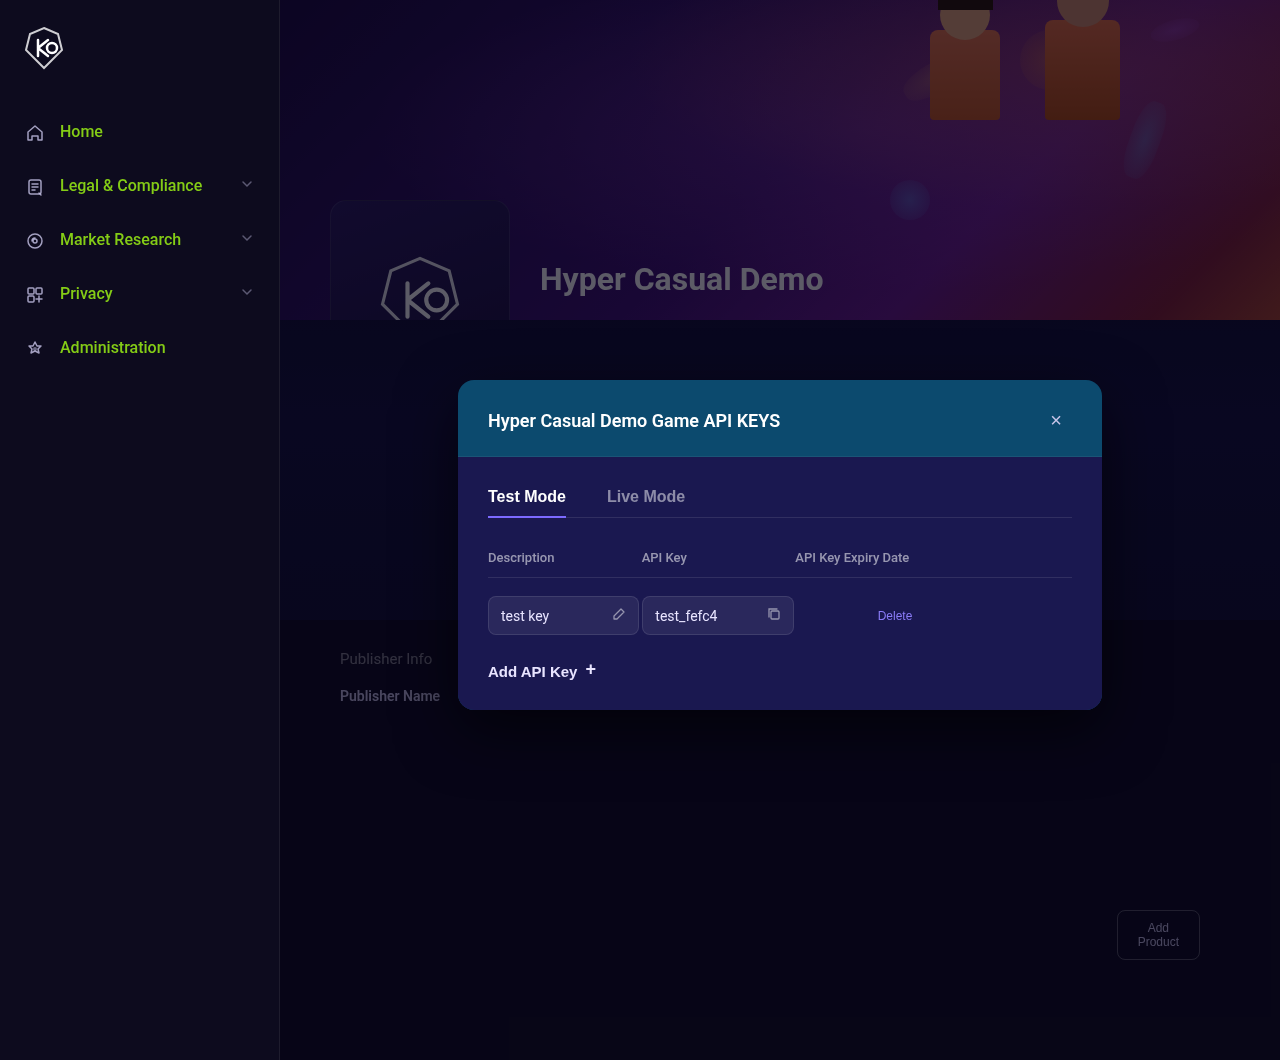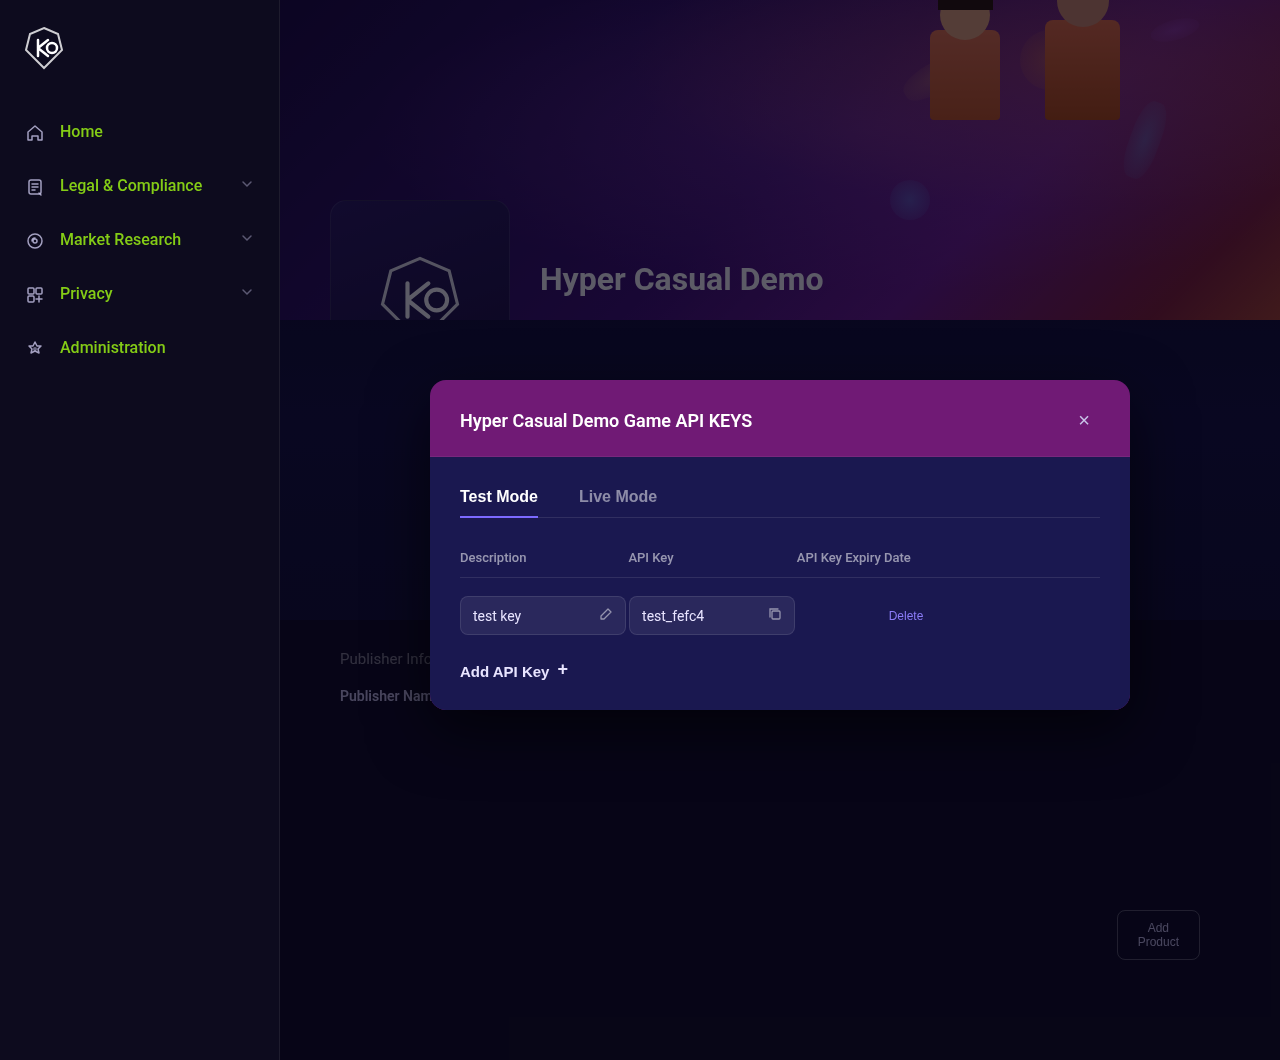--- a/index.html
+++ b/index.html
@@ -184,23 +184,23 @@
       background: rgba(5, 3, 20, 0.65);
       z-index: 50;
       display: flex;
       align-items: flex-start;
       justify-content: center;
       padding-top: 380px;
     }
 
     
     .modal {
-      background: #701a75;
+      background: #0c4a6e;
       border-radius: 16px;
-      width: 700px;
+      width: 644px;
       padding: 0;
       position: relative;
       box-shadow: 0 20px 60px rgba(0,0,0,0.6);
       overflow: hidden;
     }
     .modal-header {
       display: flex;
       align-items: center;
       justify-content: space-between;
       padding: 24px 30px 20px;

